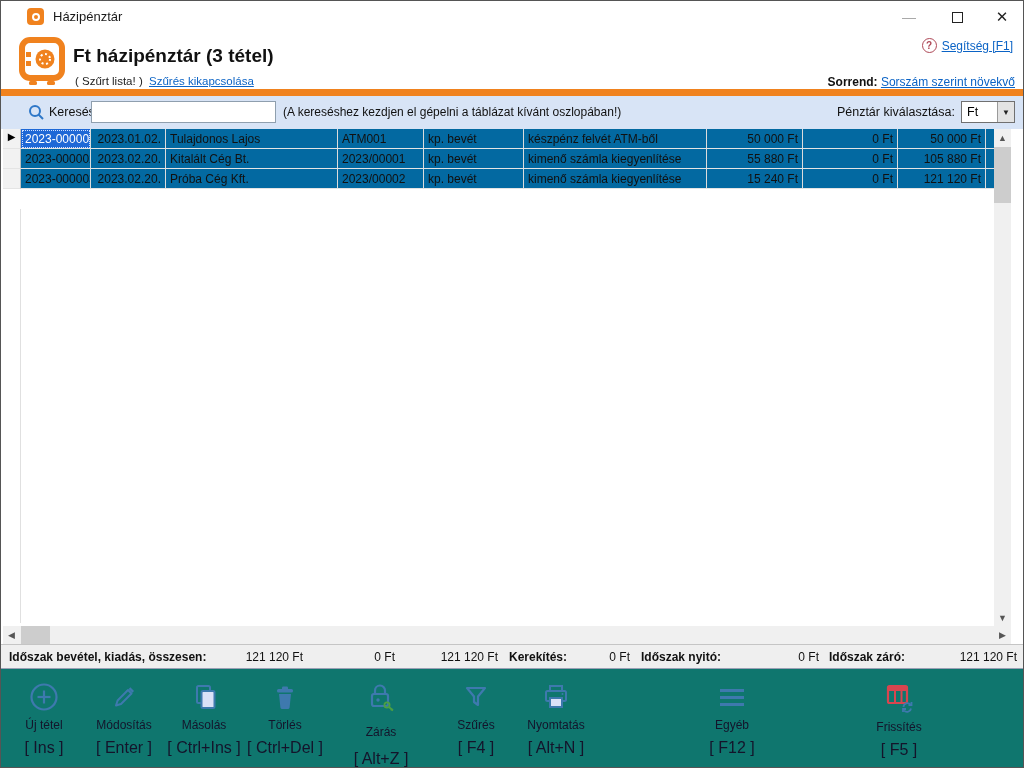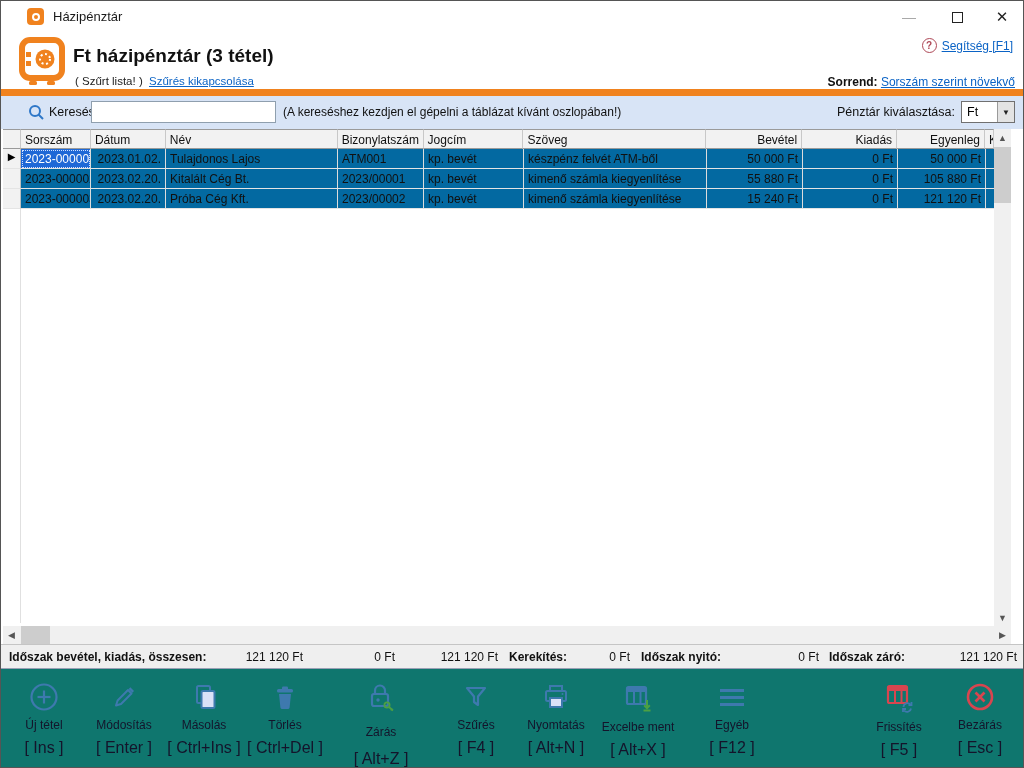--- a/index.html
+++ b/index.html
@@ -126,33 +126,20 @@
     <input id="search-input" type="text" value="" style="">
     <span id="search-hint">(A kereséshez kezdjen el gépelni a táblázat kívánt oszlopában!)</span>
     <span id="cash-label">Pénztár kiválasztása:</span>
     <div id="cash-combo">
       <span id="cash-value">Ft</span>
       <div id="cash-btn">▼</div>
     </div>
   </div>
 
   <div id="table">
-    <div class="trow hdr">
-      <div class="cell c0 selcell"></div>
-      <div class="cell c1">Sorszám</div>
-      <div class="cell c2">Dátum</div>
-      <div class="cell c3">Név</div>
-      <div class="cell c4">Bizonylatszám</div>
-      <div class="cell c5">Jogcím</div>
-      <div class="cell c6">Szöveg</div>
-      <div class="cell c7">Bevétel</div>
-      <div class="cell c8">Kiadás</div>
-      <div class="cell c9">Egyenleg</div>
-      <div class="cell c10">K</div>
-    </div>
 
     <div class="trow">
       <div class="cell c0 selcell">▶</div>
       <div class="cell c1 sel">2023-000001</div>
       <div class="cell c2">2023.01.02.</div>
       <div class="cell c3">Tulajdonos Lajos</div>
       <div class="cell c4">ATM001</div>
       <div class="cell c5">kp. bevét</div>
       <div class="cell c6">készpénz felvét ATM-ből</div>
       <div class="cell c7">50 000 Ft</div>
@@ -280,33 +267,20 @@
       <svg width="32" height="32" viewBox="0 0 32 32">
         <rect x="10" y="5" width="12" height="5" fill="none" stroke="#3E79AE" stroke-width="2"></rect>
         <rect x="6" y="10" width="20" height="10" rx="1.5" fill="none" stroke="#3E79AE" stroke-width="2"></rect>
         <rect x="10" y="17" width="12" height="9" fill="#DBE1F7" stroke="#3E79AE" stroke-width="2"></rect>
         <circle cx="22.5" cy="13" r="1" fill="#3E79AE"></circle>
       </svg>
       <span class="lab">Nyomtatás</span>
       <span class="key">[ Alt+N ]</span>
     </div>
 
-    <div class="tbtn" style="left:595px;">
-      <svg width="34" height="34" viewBox="0 0 34 34">
-        <rect x="6" y="6" width="19" height="17" rx="1.5" fill="none" stroke="#3E79AE" stroke-width="2.2"></rect>
-        <rect x="6" y="6" width="19" height="5" fill="#3E79AE"></rect>
-        <line x1="13" y1="11" x2="13" y2="23" stroke="#3E79AE" stroke-width="2"></line>
-        <line x1="19.5" y1="11" x2="19.5" y2="23" stroke="#3E79AE" stroke-width="2"></line>
-        <line x1="26" y1="19" x2="26" y2="26.5" stroke="#4CA043" stroke-width="2"></line>
-        <path d="M23.2 24.3L26 27.2l2.8-2.9" fill="none" stroke="#4CA043" stroke-width="2"></path>
-        <line x1="22.5" y1="29.5" x2="29.5" y2="29.5" stroke="#4CA043" stroke-width="2"></line>
-      </svg>
-      <span class="lab">Excelbe ment</span>
-      <span class="key">[ Alt+X ]</span>
-    </div>
 
     <div class="tbtn" style="left:689px;">
       <svg width="32" height="32" viewBox="0 0 32 32">
         <rect x="4" y="8" width="24" height="3" fill="#3E79AE"></rect>
         <rect x="4" y="15" width="24" height="3" fill="#3E79AE"></rect>
         <rect x="4" y="22" width="24" height="3" fill="#3E79AE"></rect>
       </svg>
       <span class="lab">Egyéb</span>
       <span class="key">[ F12 ]</span>
     </div>
@@ -319,24 +293,15 @@
         <line x1="19.5" y1="10" x2="19.5" y2="22" stroke="#D8454F" stroke-width="2"></line>
         <path d="M21.5 26a4 4 0 0 1 7-2.5" fill="none" stroke="#3E79AE" stroke-width="1.8"></path>
         <path d="M29.5 21v3h-3" fill="none" stroke="#3E79AE" stroke-width="1.8"></path>
         <path d="M29 27.5a4 4 0 0 1-7 2" fill="none" stroke="#3E79AE" stroke-width="1.8"></path>
         <path d="M21 31v-3h3" fill="none" stroke="#3E79AE" stroke-width="1.8"></path>
       </svg>
       <span class="lab">Frissítés</span>
       <span class="key">[ F5 ]</span>
     </div>
 
-    <div class="tbtn" style="left:937px;">
-      <svg width="32" height="32" viewBox="0 0 32 32">
-        <circle cx="16" cy="16" r="12" fill="none" stroke="#D8454F" stroke-width="2.6"></circle>
-        <line x1="11.5" y1="11.5" x2="20.5" y2="20.5" stroke="#D8454F" stroke-width="2.6"></line>
-        <line x1="20.5" y1="11.5" x2="11.5" y2="20.5" stroke="#D8454F" stroke-width="2.6"></line>
-      </svg>
-      <span class="lab">Bezárás</span>
-      <span class="key">[ Esc ]</span>
-    </div>
 
   </div>
 </div>
 
 </body></html>

